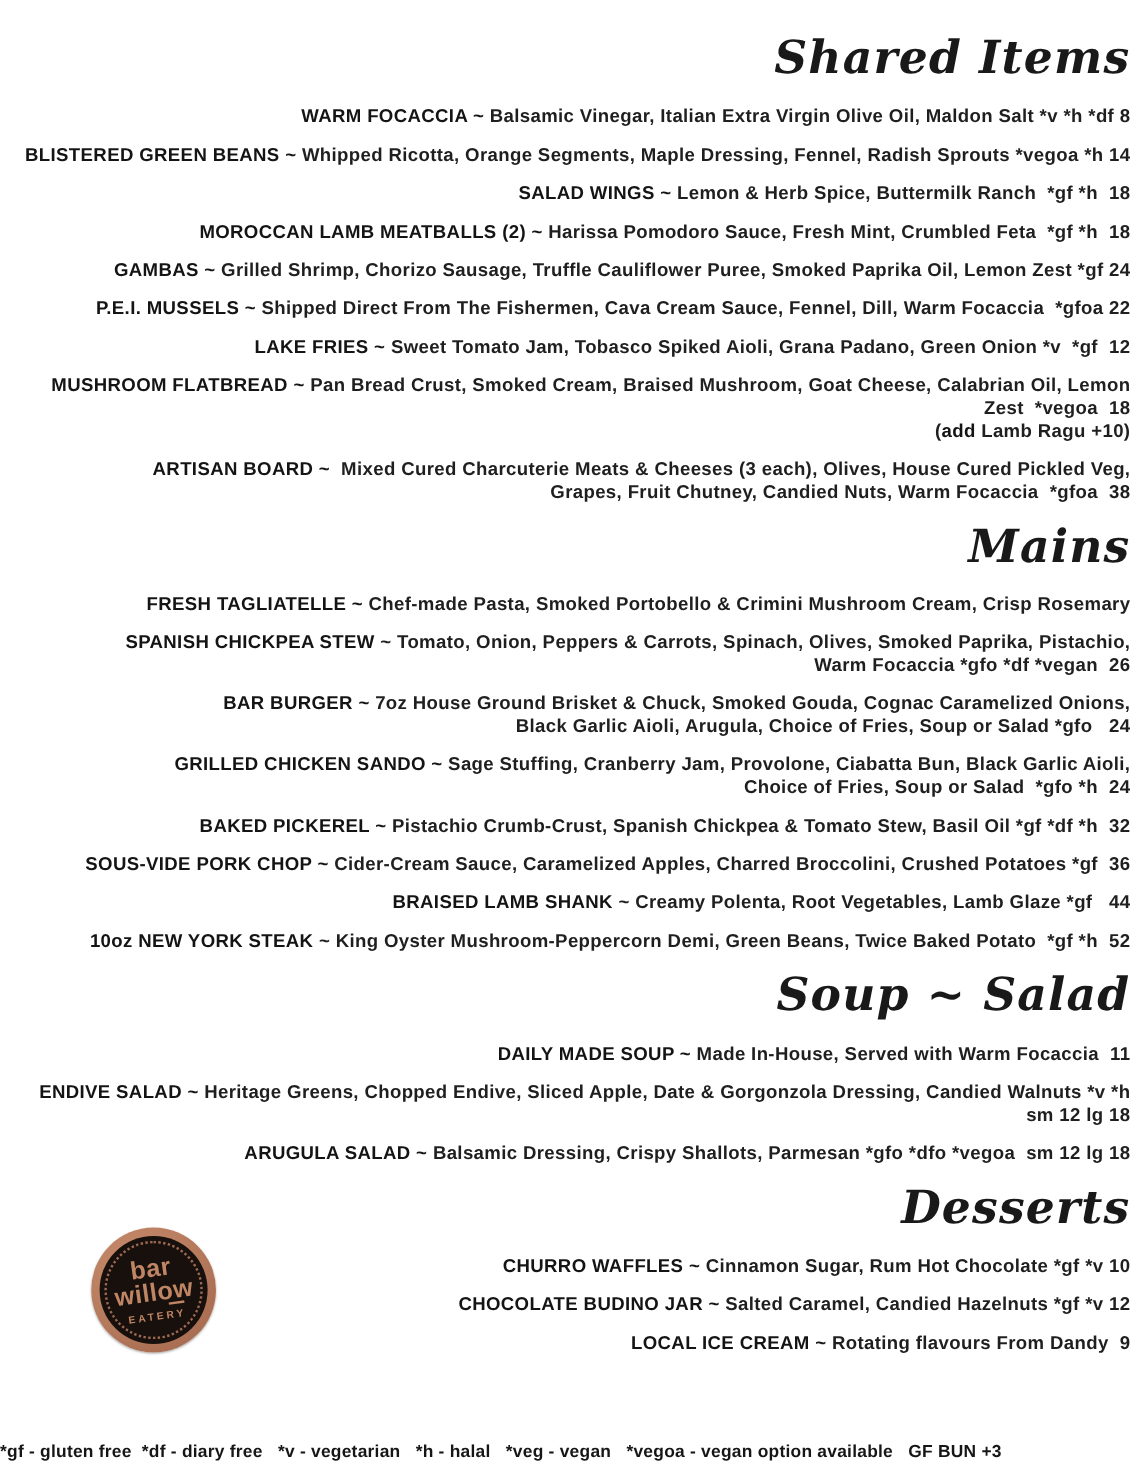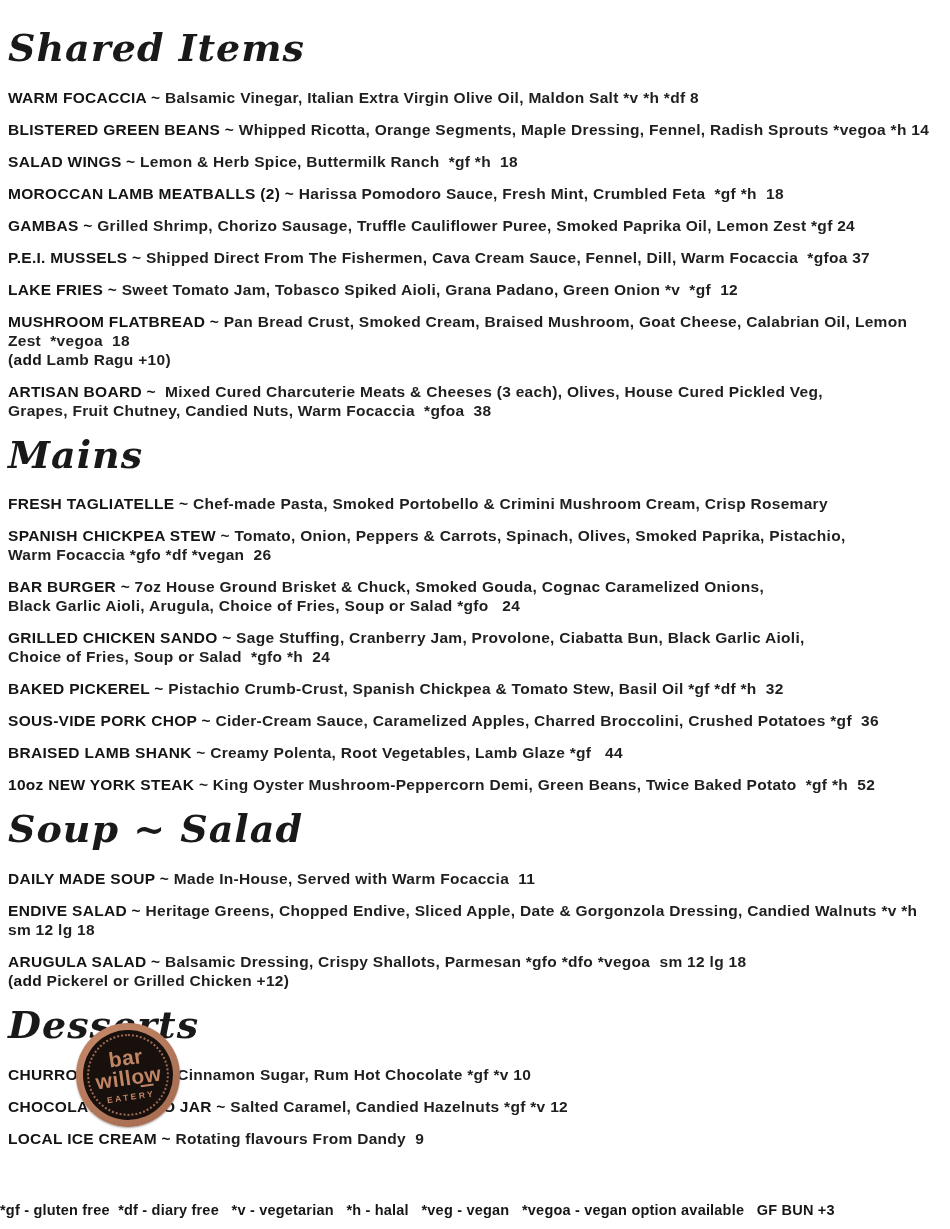--- a/index.html
+++ b/index.html
@@ -9,21 +9,21 @@
     width: 950px;
     height: 1229px;
     margin: 0 auto;
     background: #ffffff;
     color: #1b1b1b;
     font-family: "Liberation Sans", sans-serif;
     overflow: hidden;
   }
   .menu {
     padding: 26px 8px 0;
-    text-align: left;
+    text-align: right;
   }
   .section-title {
     font-family: "DejaVu Serif", serif;
     font-style: italic;
     font-weight: 700;
     font-size: 38px;
     line-height: 1.15;
     letter-spacing: 1px;
     color: #191919;
     margin: 0 0 18px 0;
@@ -115,21 +115,21 @@
         <div class="item">
           <div class="line"><span class="b">SALAD WINGS ~</span><span class="r"> Lemon &amp; Herb Spice, Buttermilk Ranch  *gf *h  18</span></div>
         </div>
         <div class="item">
           <div class="line"><span class="b">MOROCCAN LAMB MEATBALLS (2) ~</span><span class="r"> Harissa Pomodoro Sauce, Fresh Mint, Crumbled Feta  *gf *h  18</span></div>
         </div>
         <div class="item">
           <div class="line"><span class="b">GAMBAS ~</span><span class="r"> Grilled Shrimp, Chorizo Sausage, Truffle Cauliflower Puree, Smoked Paprika Oil, Lemon Zest *gf 24</span></div>
         </div>
         <div class="item">
-          <div class="line"><span class="b">P.E.I. MUSSELS ~</span><span class="r"> Shipped Direct From The Fishermen, Cava Cream Sauce, Fennel, Dill, Warm Focaccia  *gfoa 37</span></div>
+          <div class="line"><span class="b">P.E.I. MUSSELS ~</span><span class="r"> Shipped Direct From The Fishermen, Cava Cream Sauce, Fennel, Dill, Warm Focaccia  *gfoa 22</span></div>
         </div>
         <div class="item">
           <div class="line"><span class="b">LAKE FRIES ~</span><span class="r"> Sweet Tomato Jam, Tobasco Spiked Aioli, Grana Padano, Green Onion *v  *gf  12</span></div>
         </div>
         <div class="item">
           <div class="line"><span class="b">MUSHROOM FLATBREAD ~</span><span class="r"> Pan Bread Crust, Smoked Cream, Braised Mushroom, Goat Cheese, Calabrian Oil, Lemon Zest  *vegoa  18</span></div>
           <div class="line"><span class="r">(</span><span class="b">add</span><span class="r"> Lamb Ragu +10)</span></div>
         </div>
         <div class="item">
           <div class="line"><span class="b">ARTISAN BOARD ~</span><span class="r">  Mixed Cured Charcuterie Meats &amp; Cheeses (3 each), Olives, House Cured Pickled Veg,</span></div>
@@ -169,21 +169,20 @@
       <section>
         <h2 class="section-title">Soup ~ Salad</h2>
         <div class="item">
           <div class="line"><span class="b">DAILY MADE SOUP ~</span><span class="r"> Made In-House, Served with Warm Focaccia  11</span></div>
         </div>
         <div class="item">
           <div class="line"><span class="b">ENDIVE SALAD ~</span><span class="r"> Heritage Greens, Chopped Endive, Sliced Apple, Date &amp; Gorgonzola Dressing, Candied Walnuts *v *h  sm 12 lg 18</span></div>
         </div>
         <div class="item">
           <div class="line"><span class="b">ARUGULA SALAD ~</span><span class="r"> Balsamic Dressing, Crispy Shallots, Parmesan *gfo *dfo *vegoa  sm 12 lg 18</span></div>
-          <div class="line"><span class="r">(</span><span class="b">add</span><span class="r"> Pickerel or Grilled Chicken +12)</span></div>
         </div>
       </section>
       <section>
         <h2 class="section-title">Desserts</h2>
         <div class="item">
           <div class="line"><span class="b">CHURRO WAFFLES ~</span><span class="r"> Cinnamon Sugar, Rum Hot Chocolate *gf *v 10</span></div>
         </div>
         <div class="item">
           <div class="line"><span class="b">CHOCOLATE BUDINO JAR ~</span><span class="r"> Salted Caramel, Candied Hazelnuts *gf *v 12</span></div>
         </div>

